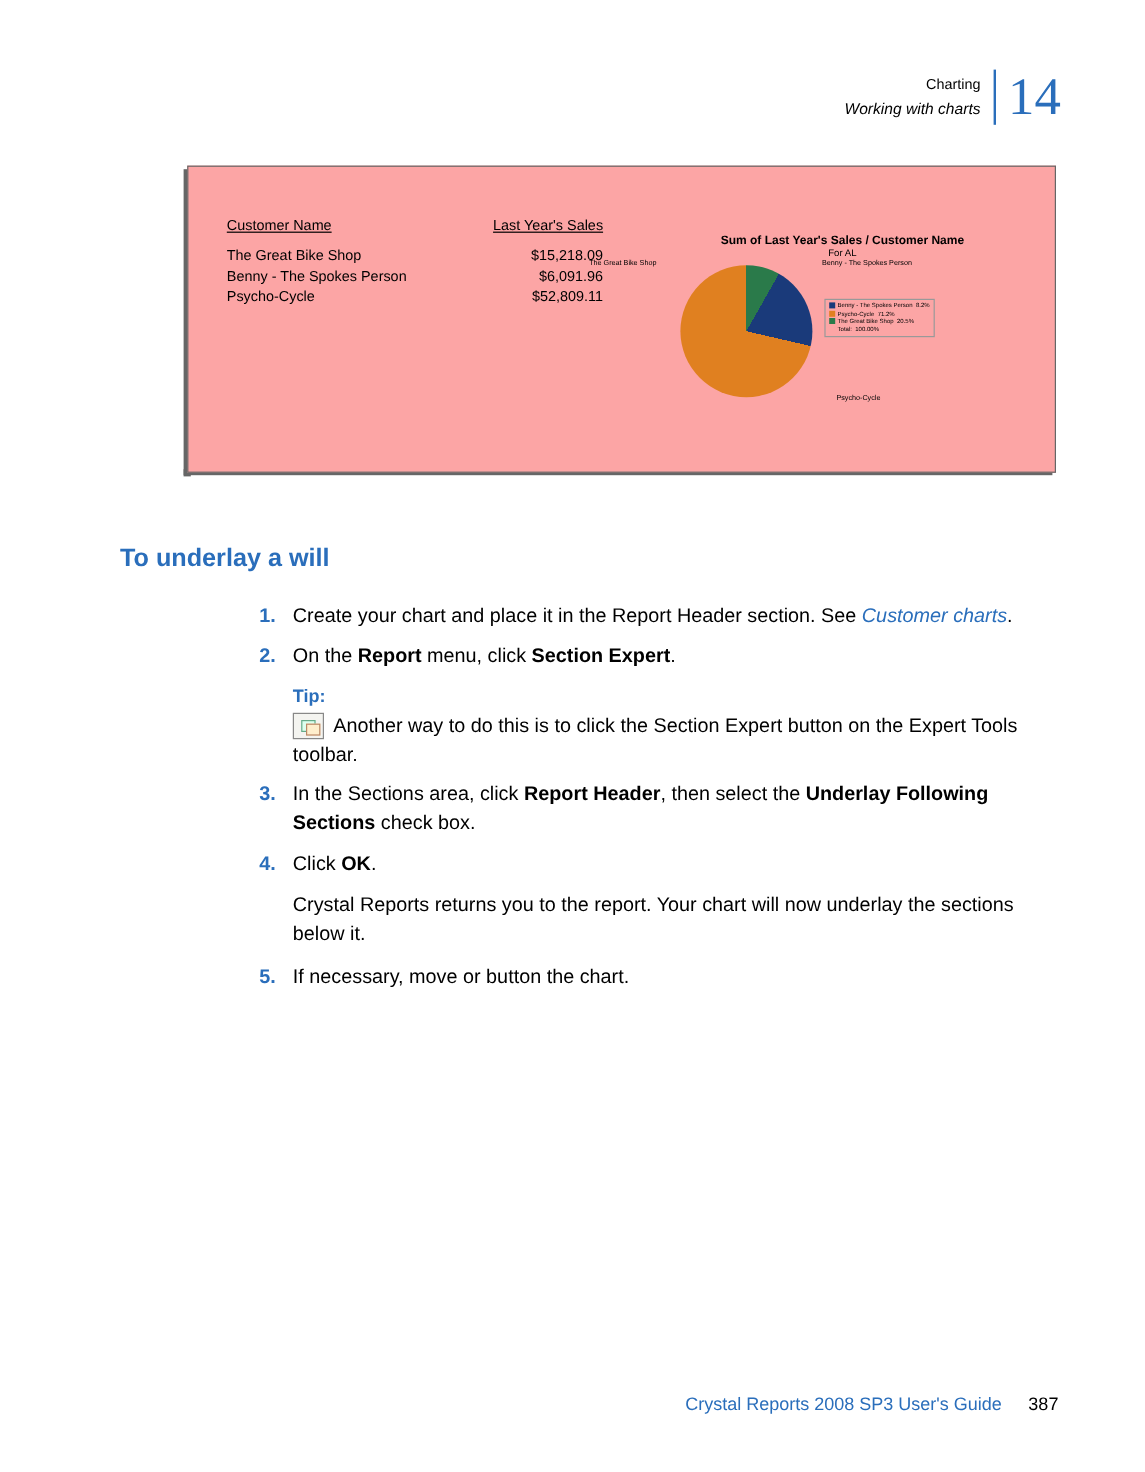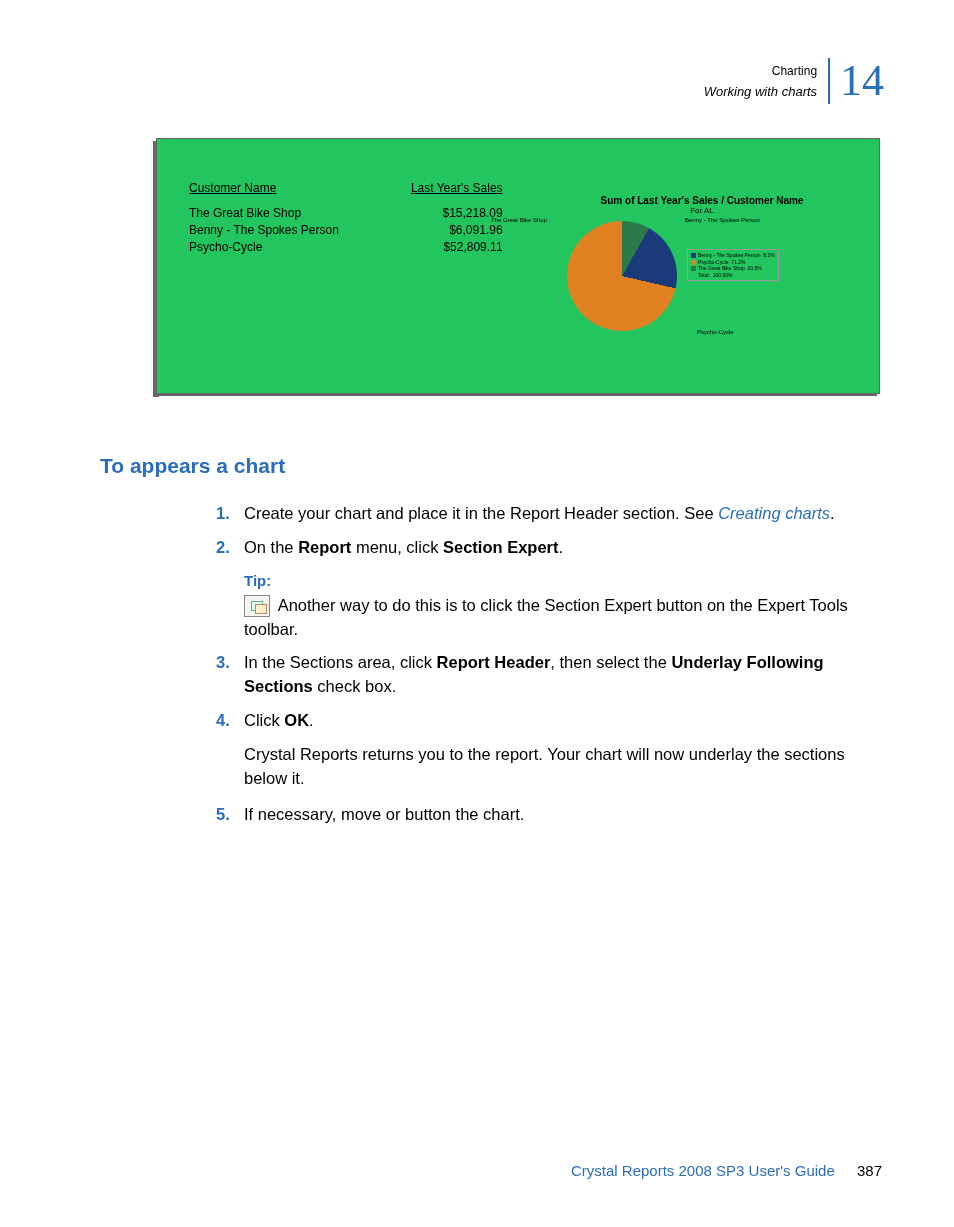--- a/index.html
+++ b/index.html
@@ -40,21 +40,21 @@
     vertical-align: middle;
     line-height: 1.3;
   }
   .figure-box {
     position: absolute;
     top: 138px;
     left: 156px;
     width: 724px;
     height: 256px;
     border: 1px solid #666;
-    background: #22c55e;
+    background: #fca5a5;
   }
   .fig-shadow {
     position: absolute;
     top: 141px;
     left: 153px;
     width: 6px;
     height: 256px;
     background: #666;
   }
   .fig-shadow2 {
@@ -219,28 +219,28 @@
     </div>
   </div>
   <div class="legend-box">
     <div><span class="sw" style="background:#1a3a7a"></span><span>Benny - The Spokes Person</span>&nbsp;&nbsp;<span>8.2%</span></div>
     <div><span class="sw" style="background:#e08020"></span><span>Psycho-Cycle</span>&nbsp;&nbsp;<span>71.2%</span></div>
     <div><span class="sw" style="background:#2a7a4a"></span><span>The Great Bike Shop</span>&nbsp;&nbsp;<span>20.5%</span></div>
     <div><span class="sw"></span><span>Total:</span>&nbsp;&nbsp;<span>100.00%</span></div>
   </div>
 </div>
 
-<div class="section-title">To appears a chart</div>
+<div class="section-title">To underlay a will</div>
 
 <div class="content">
 
   <div class="step">
     <div class="step-num">1.</div>
     <div class="step-body">
-      <span>Create your chart and place it in the Report Header section. See </span><span class="link">Creating charts</span><span>.</span>
+      <span>Create your chart and place it in the Report Header section. See </span><span class="link">Customer charts</span><span>.</span>
     </div>
   </div>
 
   <div class="step">
     <div class="step-num">2.</div>
     <div class="step-body">
       <span>On the </span><b>Report</b><span> menu, click </span><b>Section Expert</b><span>.</span>
     </div>
   </div>
 

